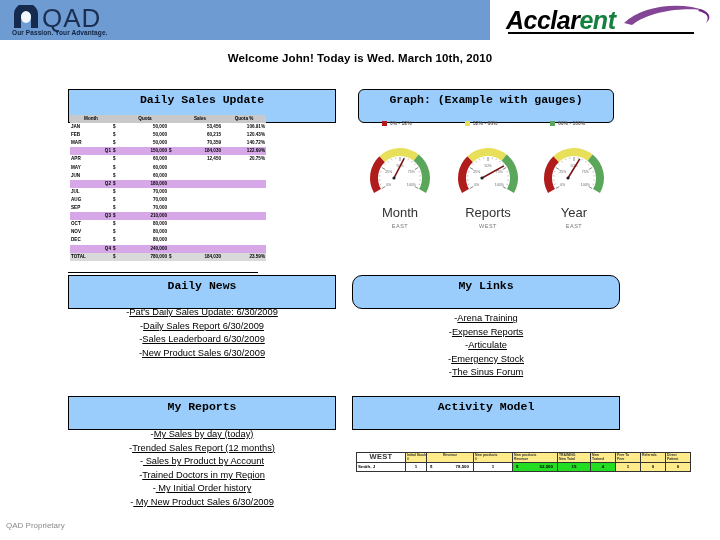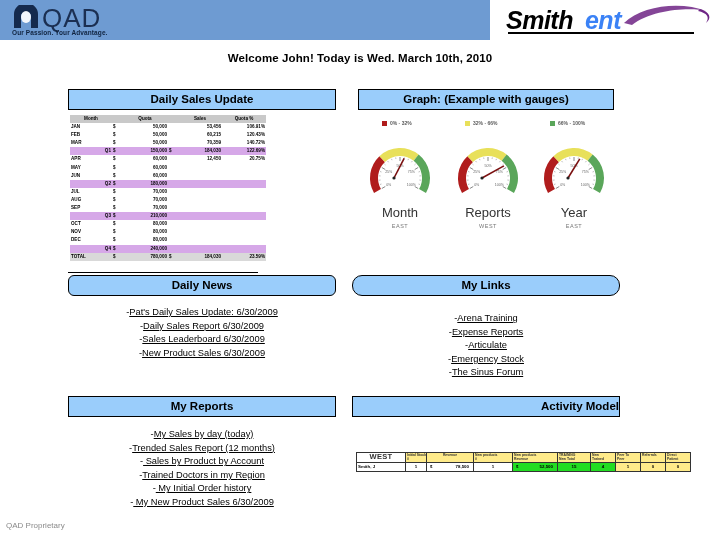--- a/index.html
+++ b/index.html
@@ -37,21 +37,21 @@
   }
   .acclarent-logo{
     position:absolute;left:8px;top:4px;width:214px;height:32px;
   }
   .acc-text{
     position:absolute;left:8px;top:2px;
     font-family:"Liberation Sans", sans-serif;
     font-size:25px;font-weight:bold;font-style:italic;
     color:#000;letter-spacing:-0.5px;
   }
-  .acc-ent{color:#3b82f6;margin-left:12px;}
+  .acc-ent{color:#15803d;}
   .acc-underline{
     position:absolute;left:10px;top:28px;width:186px;height:2px;background:#000;
   }
   .acc-swoosh{position:absolute;left:120px;top:-1px;width:96px;height:28px;}
 
   
   .welcome{
     position:absolute;left:0;top:52px;width:720px;
     text-align:center;
     font-size:11.5px;font-weight:bold;
@@ -59,29 +59,30 @@
   }
 
   
   .panel-head{
     position:absolute;
     background:#9acdfb;
     border:1px solid #000;
     box-sizing:border-box;
     text-align:center;
     font-size:11.5px;font-weight:bold;
-    line-height:19px;height:21px;
+    line-height:19px;height:34px;
     color:#000;
+    font-family:Liberation Mono, monospace;
   }
   .h-daily-sales{left:68px;top:89px;width:268px;}
-  .h-graph{left:358px;top:89px;width:256px;}
-  .h-daily-news{left:68px;top:275px;width:268px;border-radius:6px;}
+  .h-graph{left:358px;top:89px;width:256px;border-radius:6px;}
+  .h-daily-news{left:68px;top:275px;width:268px;}
   .h-my-links{left:352px;top:275px;width:268px;border-radius:10px;}
   .h-my-reports{left:68px;top:396px;width:268px;}
-  .h-activity{left:352px;top:396px;width:268px;text-align:right;}
+  .h-activity{left:352px;top:396px;width:268px;}
 
   
   .sales-table{
     position:absolute;left:70px;top:115px;width:184px;
     border-collapse:collapse;
     font-size:4.6px;
     font-family:"Liberation Sans", sans-serif;
     table-layout:fixed;
   }
   .sales-table td,.sales-table th{
@@ -192,21 +193,21 @@
     <div class="qad-word">QAD</div>
     <div class="qad-tag">Our Passion. Your Advantage.</div>
   </div>
 
   <div class="acclarent-panel">
     <div class="acclarent-logo">
       <svg class="acc-swoosh" viewBox="0 0 96 28">
         <path d="M6 20 C24 2 64 -2 88 8 C74 4 34 6 14 22 Z" fill="#6e2585" opacity="0.85"></path>
         <path d="M82 6 C92 9 94 15 88 20 C92 14 89 10 80 8 Z" fill="#6e2585"></path>
       </svg>
-      <div class="acc-text"><span>Smith</span><span class="acc-ent">ent</span></div>
+      <div class="acc-text"><span>Acclar</span><span class="acc-ent">ent</span></div>
       <div class="acc-underline"></div>
     </div>
   </div>
 </div>
 
 <div class="welcome">Welcome John!  Today is Wed. March 10th, 2010</div>
 
 <div class="panel-head h-daily-sales">Daily Sales Update</div>
 <div class="panel-head h-graph">Graph:  (Example with gauges)</div>
 <div class="panel-head h-daily-news">Daily News</div>

